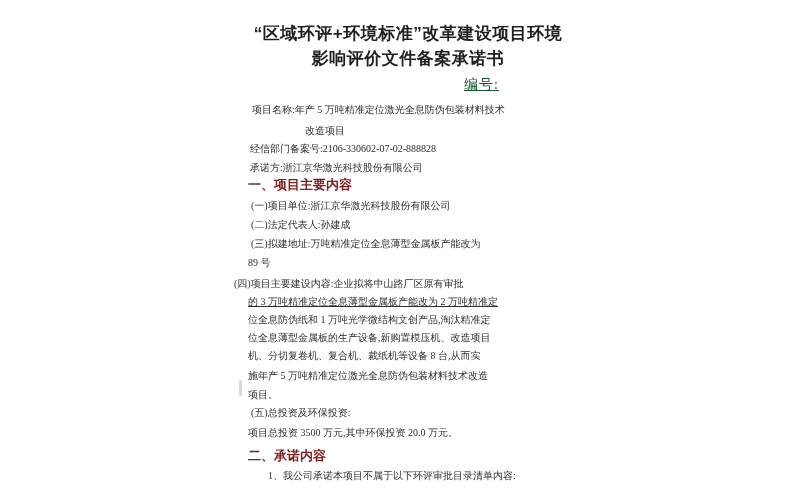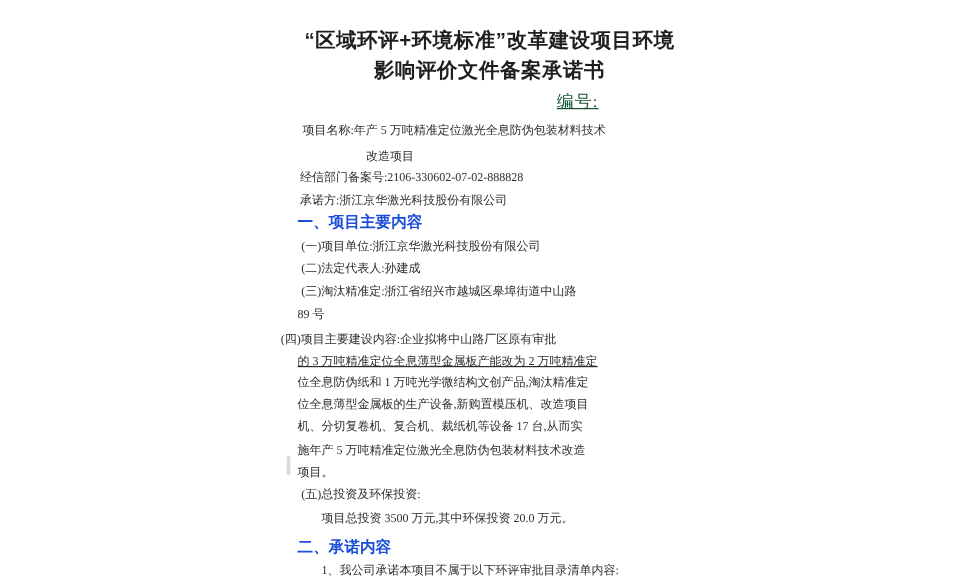--- a/index.html
+++ b/index.html
@@ -43,21 +43,21 @@
     font-size: 10px;
     line-height: 14px;
     color: #2e2e2e;
     letter-spacing: 0px;
     white-space: nowrap;
   }
   .doc-line.bold-head {
     font-family: "Liberation Sans", "DejaVu Sans", sans-serif;
     font-weight: 700;
     font-size: 13px;
-    color: #1d4ed8;
+    color: #7f1d1d;
   }
   .artifact {
     position: absolute;
     top: 380px;
     left: 239px;
     width: 3px;
     height: 16px;
     background: #cfcfcf;
     border-radius: 2px;
     opacity: 0.8;
@@ -75,32 +75,32 @@
 
   <div class="doc-line" style="top:103px;left:252px;">项目名称:年产 5 万吨精准定位激光全息防伪包装材料技术</div>
   <div class="doc-line" style="top:124px;left:305px;">改造项目</div>
   <div class="doc-line" style="top:142px;left:250px;">经信部门备案号:2106-330602-07-02-888828</div>
   <div class="doc-line" style="top:161px;left:250px;">承诺方:浙江京华激光科技股份有限公司</div>
 
   <div class="doc-line bold-head" style="top:178px;left:248px;">一、项目主要内容</div>
 
   <div class="doc-line" style="top:218px;left:251px;">(二)法定代表人:孙建成</div>
   <div class="doc-line" style="top:199px;left:251px;">(一)项目单位:浙江京华激光科技股份有限公司</div>
-  <div class="doc-line" style="top:237px;left:251px;">(三)淘汰精准定:浙江省绍兴市越城区皋埠街道中山路</div>
+  <div class="doc-line" style="top:237px;left:251px;">(三)拟建地址:万吨精准定位全息薄型金属板产能改为</div>
   <div class="doc-line" style="top:256px;left:248px;">89 号</div>
 
   <div class="doc-line" style="top:277px;left:234px;text-align:center;">(四)项目主要建设内容:企业拟将中山路厂区原有审批</div>
   <div class="doc-line" style="top:295px;left:248px;text-decoration:underline;">的 3 万吨精准定位全息薄型金属板产能改为 2 万吨精准定</div>
   <div class="doc-line" style="top:313px;left:248px;">位全息防伪纸和 1 万吨光学微结构文创产品,淘汰精准定</div>
   <div class="doc-line" style="top:331px;left:248px;">位全息薄型金属板的生产设备,新购置模压机、改造项目</div>
-  <div class="doc-line" style="top:349px;left:248px;">机、分切复卷机、复合机、裁纸机等设备 17 台,从而实</div>
+  <div class="doc-line" style="top:349px;left:248px;">机、分切复卷机、复合机、裁纸机等设备 8 台,从而实</div>
   <div class="doc-line" style="top:369px;left:248px;">施年产 5 万吨精准定位激光全息防伪包装材料技术改造</div>
   <div class="doc-line" style="top:388px;left:248px;">项目。</div>
 
   <div class="doc-line" style="top:406px;left:251px;">(五)总投资及环保投资:</div>
-  <div class="doc-line" style="top:426px;left:248px;margin-left:20px;">项目总投资 3500 万元,其中环保投资 20.0 万元。</div>
+  <div class="doc-line" style="top:426px;left:248px;">项目总投资 3500 万元,其中环保投资 20.0 万元。</div>
 
   <div class="doc-line bold-head" style="top:449px;left:248px;">二、承诺内容</div>
   <div class="doc-line" style="top:469px;left:252px;margin-left:16px;">1、我公司承诺本项目不属于以下环评审批目录清单内容:</div>
 
   <div class="artifact"></div>
 
 </div>
 
 </body></html>

